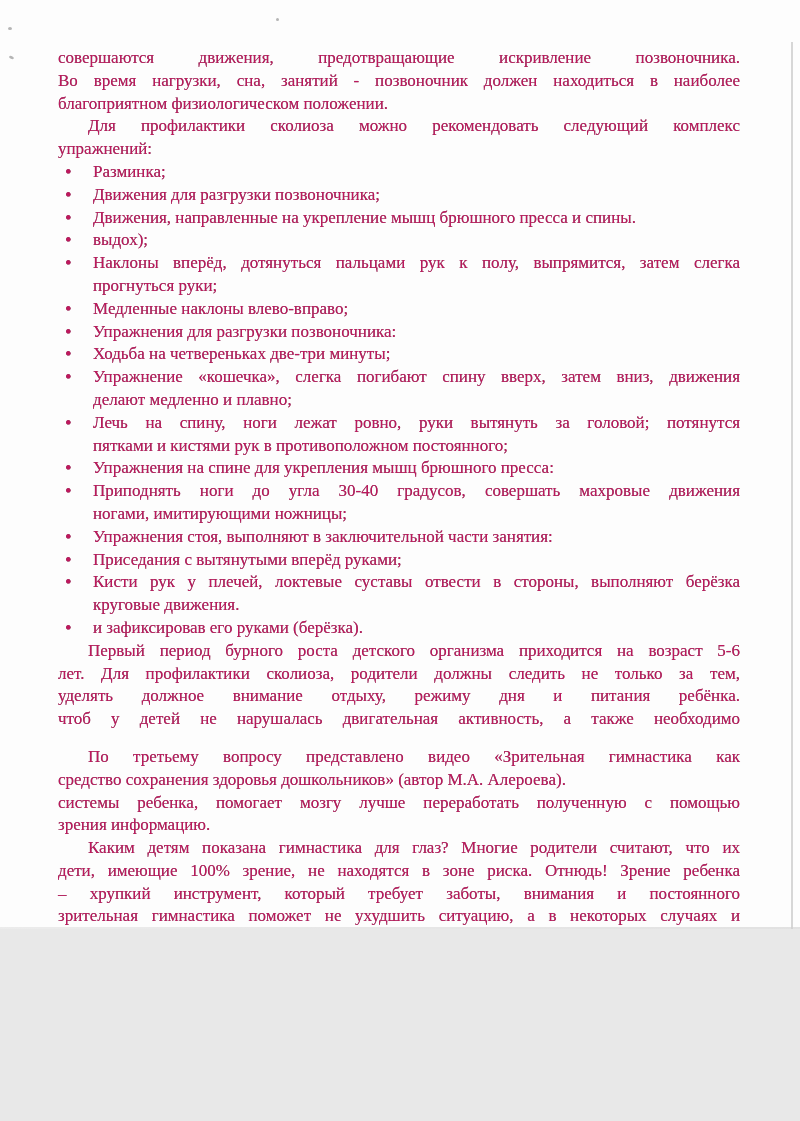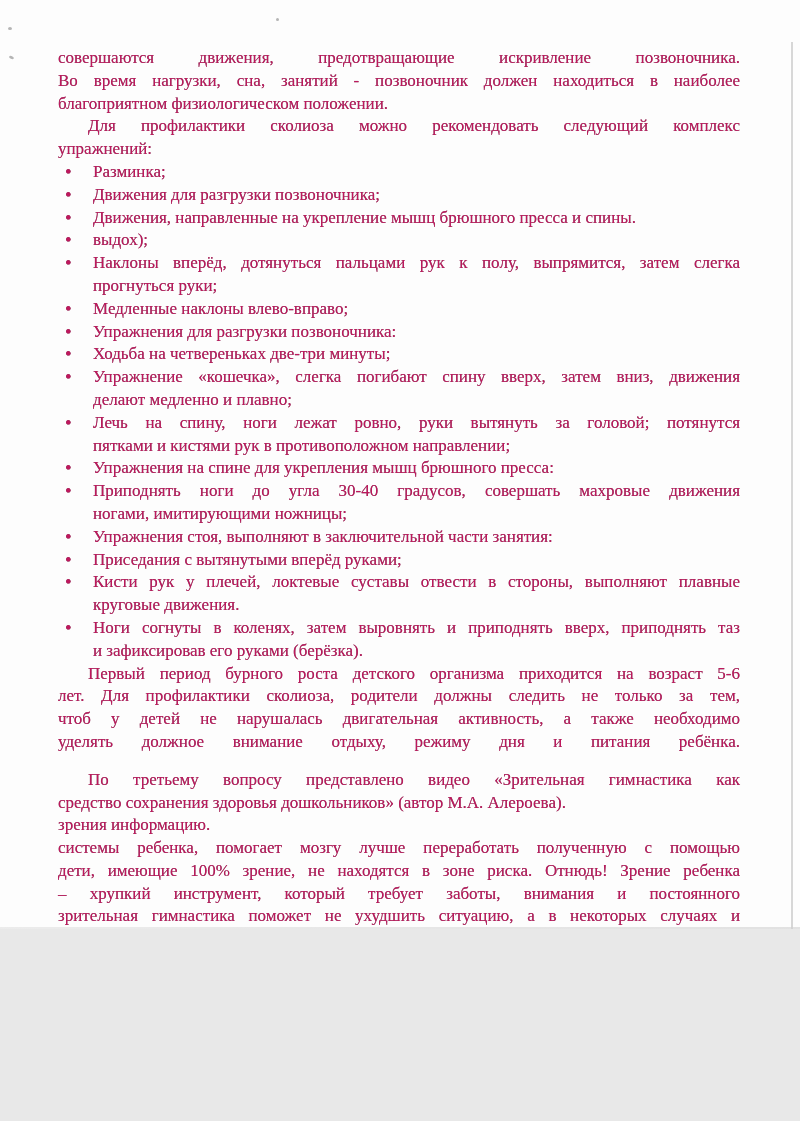--- a/index.html
+++ b/index.html
@@ -112,21 +112,21 @@
         <span class="dot">•</span>
         <div class="li-lines">
           <div class="line just">Упражнение «кошечка», слегка погибают спину вверх, затем вниз, движения</div>
           <div class="line">делают медленно и плавно;</div>
         </div>
       </div>
       <div class="li-row">
         <span class="dot">•</span>
         <div class="li-lines">
           <div class="line just">Лечь на спину, ноги лежат ровно, руки вытянуть за головой; потянутся</div>
-          <div class="line">пятками и кистями рук в противоположном направлении;</div>
+          <div class="line">пятками и кистями рук в противоположном постоянного;</div>
         </div>
       </div>
       <div class="li-row">
         <span class="dot">•</span>
         <div class="li-lines">
           <div class="line">Упражнения на спине для укрепления мышц брюшного пресса:</div>
         </div>
       </div>
       <div class="li-row">
         <span class="dot">•</span>
@@ -143,47 +143,47 @@
       </div>
       <div class="li-row">
         <span class="dot">•</span>
         <div class="li-lines">
           <div class="line">Приседания с вытянутыми вперёд руками;</div>
         </div>
       </div>
       <div class="li-row">
         <span class="dot">•</span>
         <div class="li-lines">
-          <div class="line just">Кисти рук у плечей, локтевые суставы отвести в стороны, выполняют плавные</div>
+          <div class="line just">Кисти рук у плечей, локтевые суставы отвести в стороны, выполняют берёзка</div>
           <div class="line">круговые движения.</div>
         </div>
       </div>
       <div class="li-row">
         <span class="dot">•</span>
         <div class="li-lines">
-          <div class="line just">Ноги согнуты в коленях, затем выровнять и приподнять вверх, приподнять таз</div>
           <div class="line">и зафиксировав его руками (берёзка).</div>
         </div>
       </div>
       <div class="para">
         <div class="line just indent">Первый период бурного роста детского организма приходится на возраст 5-6</div>
         <div class="line just">лет. Для профилактики сколиоза, родители должны следить не только за тем,</div>
+        <div class="line just">уделять должное внимание отдыху, режиму дня и питания ребёнка.</div>
         <div class="line just">чтоб у детей не нарушалась двигательная активность, а также необходимо</div>
-        <div class="line just">уделять должное внимание отдыху, режиму дня и питания ребёнка.</div>
       </div>
       <div class="gap"></div>
       <div class="para">
         <div class="line just indent">По третьему вопросу представлено видео «Зрительная гимнастика как</div>
         <div class="line">средство сохранения здоровья дошкольников» (автор М.А. Алероева).</div>
       </div>
       <div class="para">
+        <div class="line just">системы ребенка, помогает мозгу лучше переработать полученную с помощью</div>
         <div class="line">зрения информацию.</div>
-        <div class="line just">системы ребенка, помогает мозгу лучше переработать полученную с помощью</div>
       </div>
       <div class="para">
+        <div class="line just indent">Каким детям показана гимнастика для глаз? Многие родители считают, что их</div>
         <div class="line just">дети, имеющие 100% зрение, не находятся в зоне риска. Отнюдь! Зрение ребенка</div>
         <div class="line just">– хрупкий инструмент, который требует заботы, внимания и постоянного</div>
         <div class="line just">зрительная гимнастика поможет не ухудшить ситуацию, а в некоторых случаях и</div>
         <div class="line just">наблюдения. Если же у ребенка уже существуют отклонения в зрении,</div>
         <div class="line">скорректировать проблемы.</div>
       </div>
     </div>
   <div class="scan-line-right"></div>
   <div class="scan-edge-bottom"></div>
   <div class="speck s1"></div>

